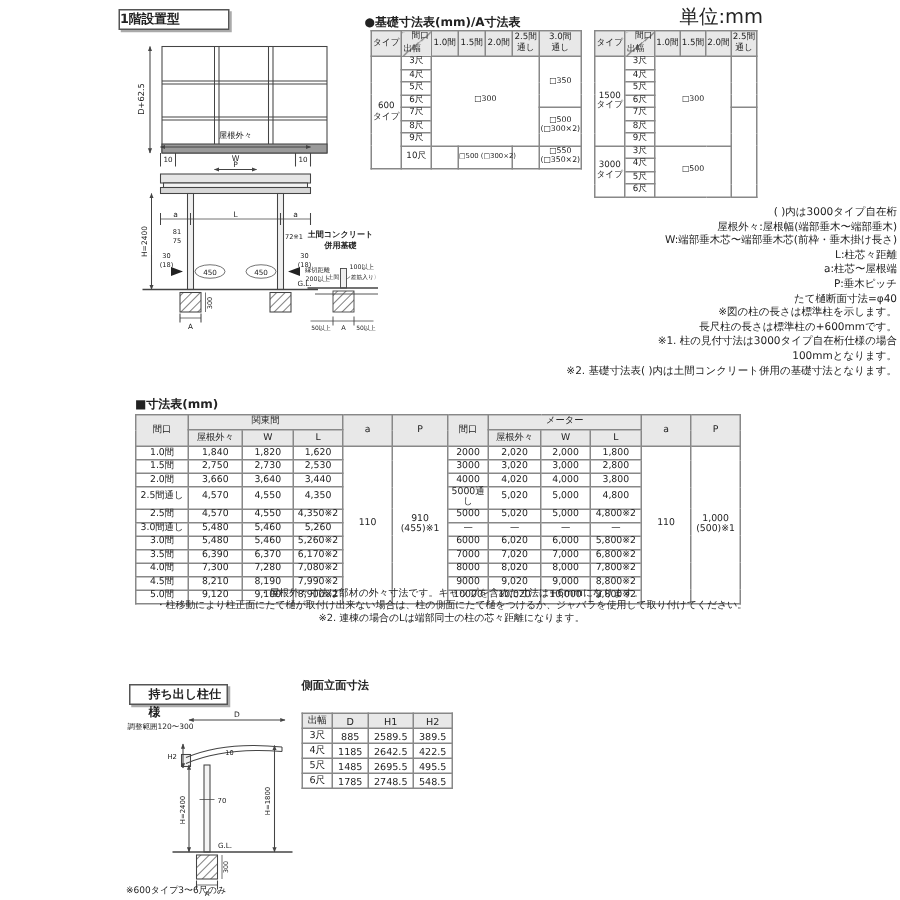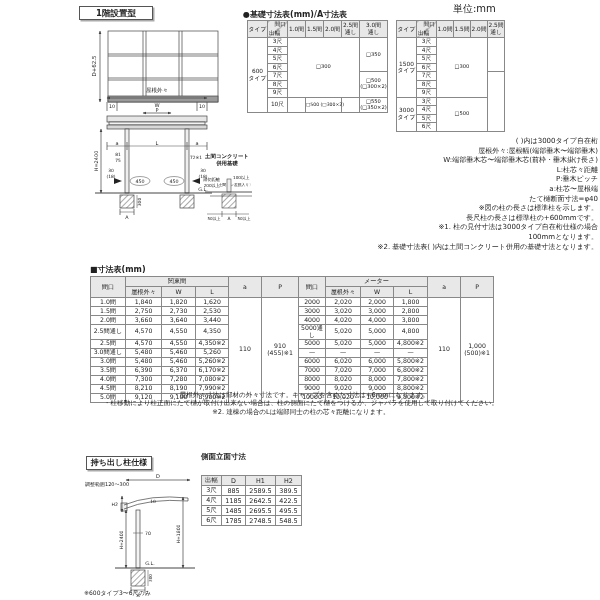--- a/index.html
+++ b/index.html
@@ -3,24 +3,24 @@
 <meta charset="utf-8">
 <style>
   * { margin:0; padding:0; box-sizing:border-box; }
   html,body { width:600px; height:600px; }
   body { position:relative; background:#fff; color:#222;
          font-family:"DejaVu Sans", sans-serif; overflow:hidden; }
   .abs { position:absolute; }
 
   
   .tbox { position:absolute; border:1px solid #555; background:#fff;
-          box-shadow:1.5px 1.5px 0 #aaa; font-weight:bold; text-align:center;
+          box-shadow:1.5px 1.5px 0 #aaa; font-weight:bold; 
           font-size:8.5px; line-height:12px; height:14px; }
 
-  .unit { position:absolute; font-size:10px; }
+  .unit { position:absolute; font-size:13px; }
 
   .sec-title { position:absolute; font-weight:bold; font-size:8px; }
 
   
   .ftable { position:absolute; border-collapse:collapse; table-layout:fixed;
             font-size:5.8px; line-height:1.15; text-align:center; }
   .ftable th, .ftable td { border:0.5px solid #888; padding:0; vertical-align:middle;
             white-space:pre-line; }
   .ftable th { background:#e8e8e8; font-weight:normal; }
   .ftable tr { height:8.5px; }
@@ -300,22 +300,22 @@
         <td>6尺</td>
       </tr>
 </tbody>
   </table>
 
 <div class="notes" style="left:268px; top:137px; width:330px;">
     <div>( )内は3000タイプ自在桁</div>
     <div>屋根外々:屋根幅(端部垂木〜端部垂木)</div>
     <div>W:端部垂木芯〜端部垂木芯(前枠・垂木掛け長さ)</div>
     <div>L:柱芯々距離</div>
+    <div>a:柱芯〜屋根端</div>
     <div>P:垂木ピッチ</div>
-    <div>a:柱芯〜屋根端</div>
     <div>たて樋断面寸法=φ40</div>
     <div>※図の柱の長さは標準柱を示します。</div>
     <div>　長尺柱の長さは標準柱の+600mmです。</div>
     <div>※1. 柱の見付寸法は3000タイプ自在桁仕様の場合</div>
     <div>　　100mmとなります。</div>
     <div>※2. 基礎寸法表( )内は土間コンクリート併用の基礎寸法となります。</div>
   </div>
 
 <div class="sec-title" style="left:90px; top:264px;">■寸法表(mm)</div>
 
@@ -473,21 +473,21 @@
       </tr>
     </tbody>
 </table>
 
 <div class="fnotes" style="left:61px; top:391px; width:480px;">
     <div>・屋根外々寸法は部材の外々寸法です。キャップを含めた寸法は+6mmになります。</div>
     <div>・柱移動により柱正面にたて樋が取付け出来ない場合は、柱の側面にたて樋をつけるか、ジャバラを使用して取り付けてください。</div>
     <div>※2. 連棟の場合のLは端部同士の柱の芯々距離になります。</div>
   </div>
 
-<div class="tbox" style="left:86px; top:456px; width:66px; font-size:8px;">持ち出し柱仕様</div>
+<div class="tbox" style="left:86px; top:456px; width:66px; font-size:8px;padding-left:12px;">持ち出し柱仕様</div>
 
 <svg class="abs" style="left:75px; top:470px;" width="130" height="130" viewBox="0 0 130 130">
   <defs>
     <marker id="ae2" markerWidth="6" markerHeight="6" refX="4.5" refY="3" orient="auto">
       <path d="M0,1 L5,3 L0,5 Z" fill="#444"></path>
       </marker>
     <marker id="as2" markerWidth="6" markerHeight="6" refX="1.5" refY="3" orient="auto">
       <path d="M6,1 L1,3 L6,5 Z" fill="#444"></path>
       </marker>
     <pattern id="hatch2" width="4" height="4" patternUnits="userSpaceOnUse" patternTransform="rotate(45)">

